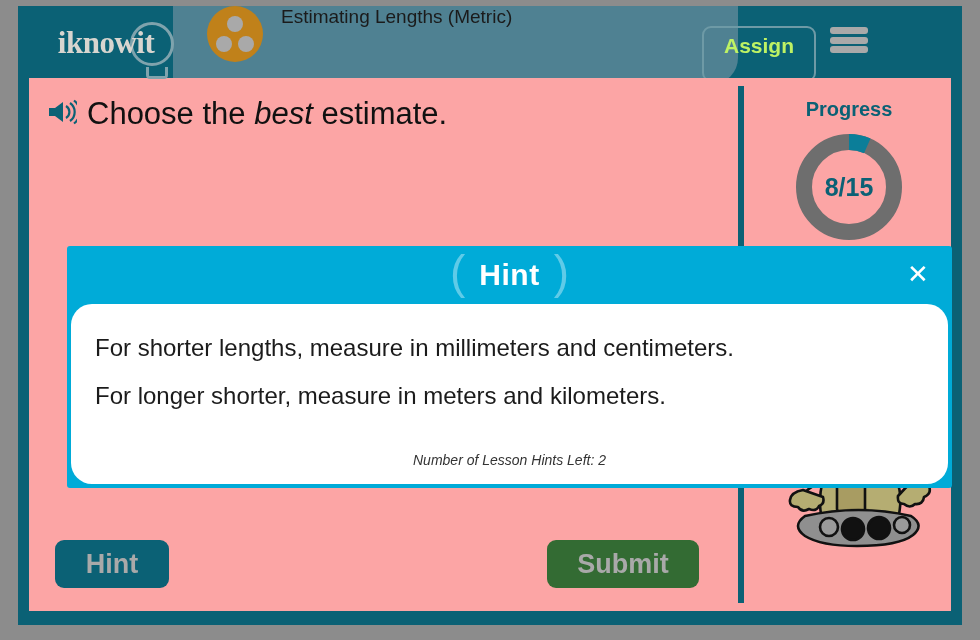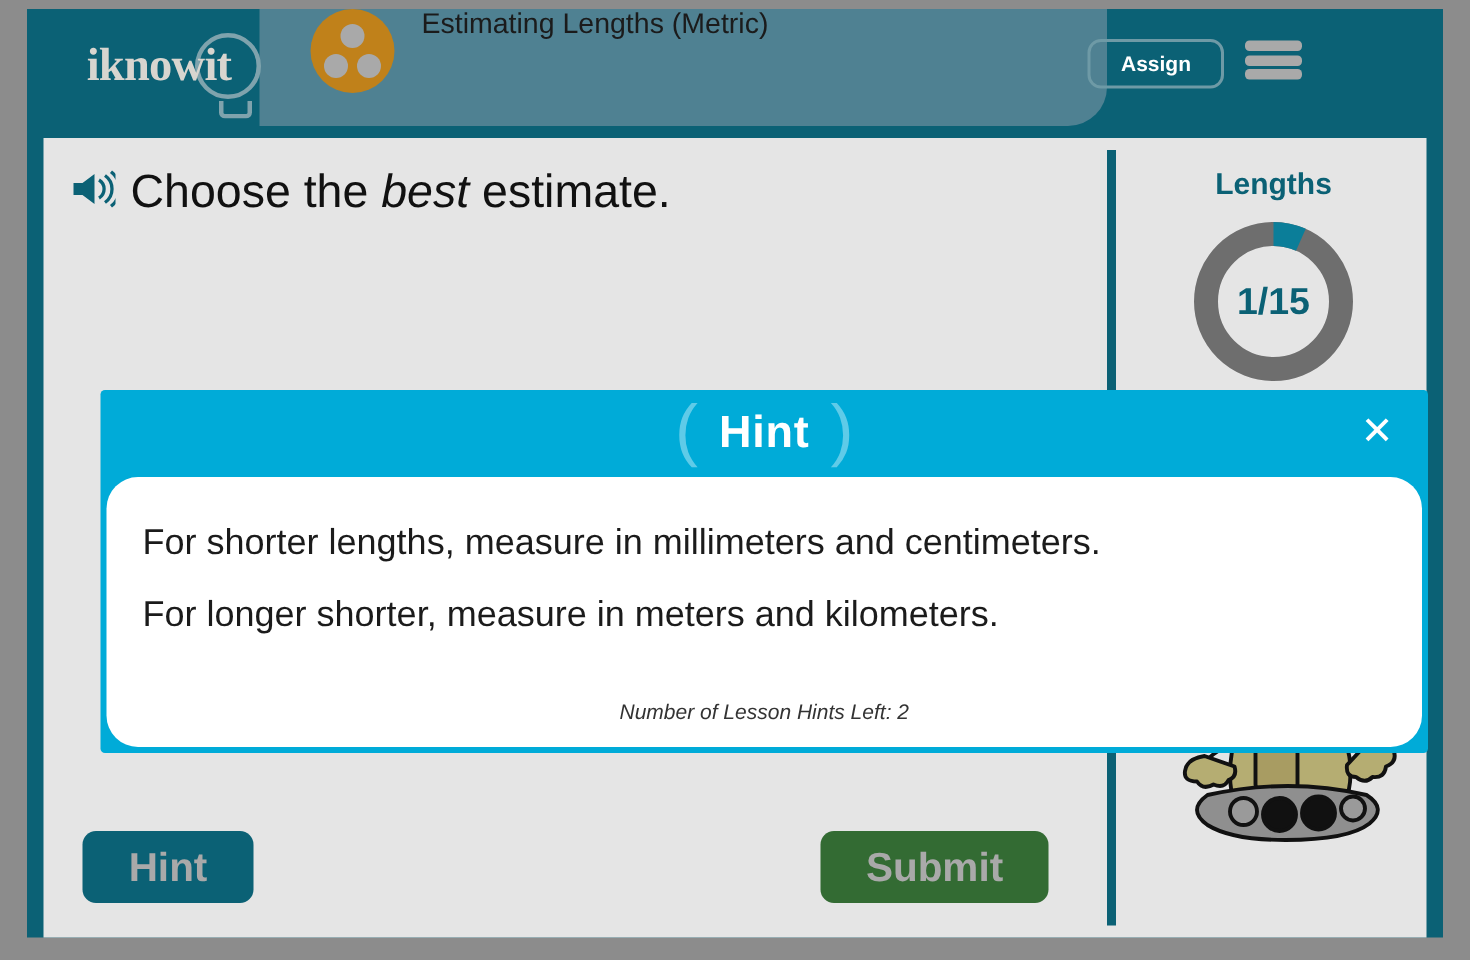--- a/index.html
+++ b/index.html
@@ -87,25 +87,25 @@
   .lesson-title {
     margin-left: 18px;
     font-size: 19px;
     color: #1b1b1b;
     font-family: "Liberation Sans", sans-serif;
   }
 
   .assign-btn {
     position: absolute;
     right: 66px; top: 20px;
-    padding: 6px 20px 7px;
+    padding: 6px 20px 22px;
     border: 2px solid #6e9aa6;
     border-radius: 9px;
-    color: #ffffff;
-    font-size: 14px;
+    color: #bef264;
+    font-size: 21px;
     font-weight: 700;
     background: transparent;
     cursor: pointer;
   }
   .menu-btn {
     position: absolute;
     right: 14px; top: 18px;
     width: 38px; height: 32px;
     cursor: pointer;
     display: flex; flex-direction: column;
@@ -115,22 +115,21 @@
   .menu-btn span {
     display: block; height: 7px; width: 38px;
     background: #a9a9a9; border-radius: 3px;
   }
 
   
   .content {
     position: absolute;
     left: 11px; top: 72px;
     width: 922px; height: 533px;
-    background: #e5e5e5;
-    margin-top: 14px;
+    background: #fca5a5;
   }
   .v-divider {
     position: absolute;
     left: 709px; top: 8px;
     width: 6px; height: 517px;
     background: #0b6175;
   }
 
   .question-row {
     position: absolute;
@@ -299,27 +298,27 @@
           <path d="M2 9 h6 L16 3 v20 L8 17 H2 Z" fill="#0b6175"></path>
           <path d="M19 7 a7 7 0 0 1 0 12" stroke="#0b6175" stroke-width="2.2" fill="none"></path>
           <path d="M23 4 a11 11 0 0 1 0 18" stroke="#0b6175" stroke-width="2.2" fill="none"></path>
           <path d="M27 1.5 a14.5 14.5 0 0 1 0 23" stroke="#0b6175" stroke-width="2.2" fill="none"></path>
         </svg>
       </span>
       <span class="question-text"><span>Choose the </span><em>best</em><span> estimate.</span></span>
     </div>
 
     <div class="progress-wrap">
-      <div class="progress-label">Lengths</div>
+      <div class="progress-label">Progress</div>
       <div class="ring-holder">
         <svg width="120" height="120" viewBox="0 0 120 120">
           <circle cx="60" cy="60" r="45" fill="none" stroke="#6e6e6e" stroke-width="16"></circle>
           <circle cx="60" cy="60" r="45" fill="none" stroke="#0b7e99" stroke-width="16" stroke-dasharray="18.8 264.0" transform="rotate(-90 60 60)"></circle>
         </svg>
-        <div class="ring-count">1/15</div>
+        <div class="ring-count">8/15</div>
       </div>
     </div>
 
     <div class="mascot">
       <svg width="180" height="185" viewBox="0 0 180 185">
         <g stroke="#111" stroke-width="2.6" stroke-linejoin="round">
 
           <ellipse cx="121" cy="16" rx="13" ry="5" fill="#6a3fa0" transform="rotate(-22 121 16)"></ellipse>
           <ellipse cx="143" cy="26" rx="13" ry="5" fill="#6a3fa0" transform="rotate(22 143 26)"></ellipse>
           <circle cx="132" cy="21" r="3.6" fill="#111"></circle>

